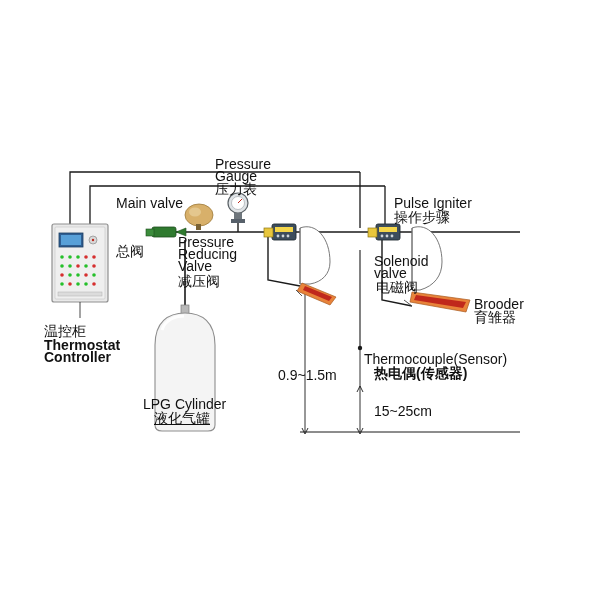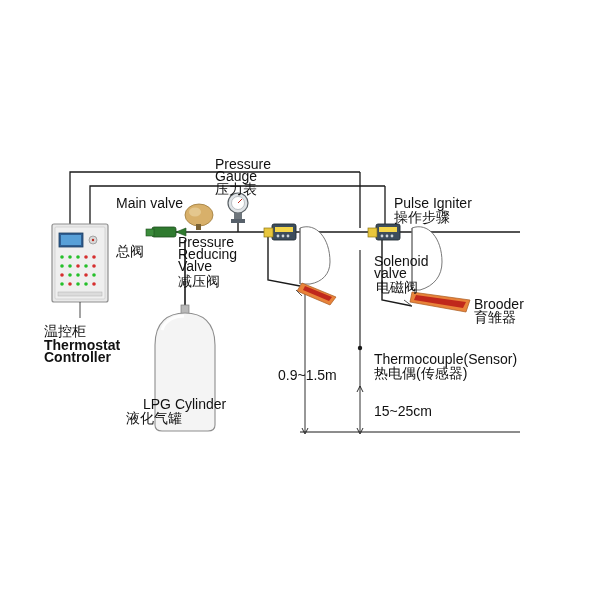--- a/index.html
+++ b/index.html
@@ -216,22 +216,22 @@
   <div class="lbl" style="left:376px; top:281px;">电磁阀</div>
 
   <div class="lbl" style="left:474px; top:298px;">Brooder</div>
   <div class="lbl" style="left:474px; top:311px;">育雏器</div>
 
   <div class="lbl" style="left:44px; top:325px;text-align:right;">温控柜</div>
   <div class="lbl" style="left:44px; top:339px;font-weight:bold;">Thermostat
 Controller</div>
 
   <div class="lbl" style="left:143px; top:398px;">LPG Cylinder</div>
-  <div class="lbl" style="left:126px; top:412px;">液化气罐</div>
-
-  <div class="lbl" style="left:374px; top:353px;">Thermocouple(Sensor)</div>
-  <div class="lbl" style="left:374px; top:367px;">热电偶(传感器)</div>
+  <div class="lbl" style="left:154px; top:412px;text-decoration:underline;">液化气罐</div>
+
+  <div class="lbl" style="left:364px; top:353px;">Thermocouple(Sensor)</div>
+  <div class="lbl" style="left:374px; top:367px;font-weight:bold;">热电偶(传感器)</div>
 
   <div class="lbl" style="left:278px; top:369px;">0.9~1.5m</div>
 
   <div class="lbl" style="left:374px; top:405px;">15~25cm</div>
 
 </div>
 
 </body></html>

